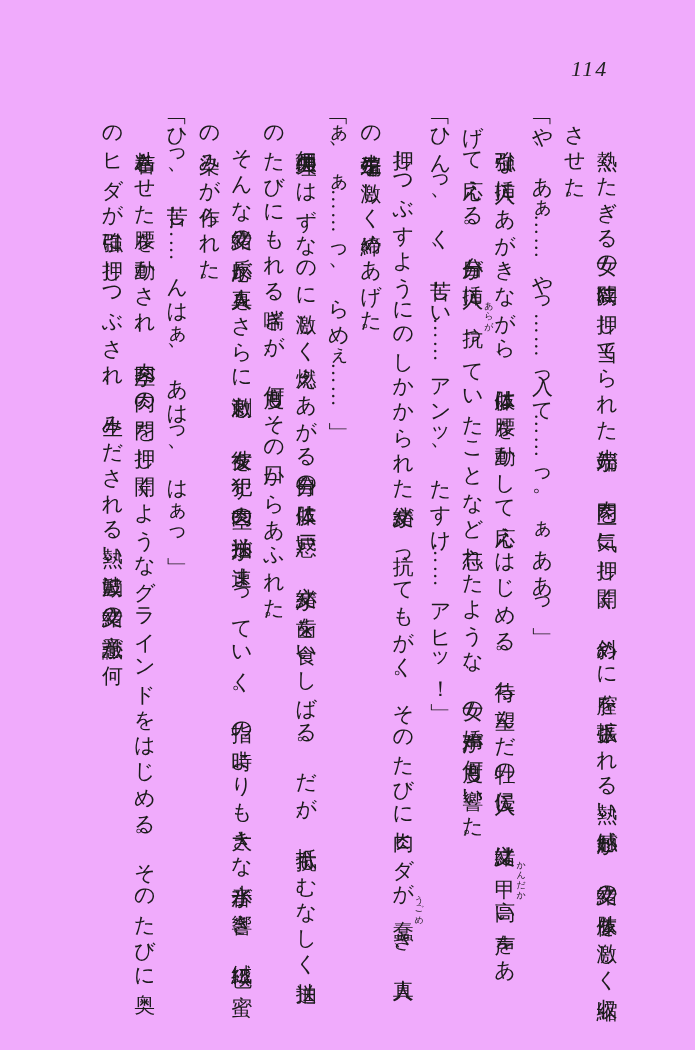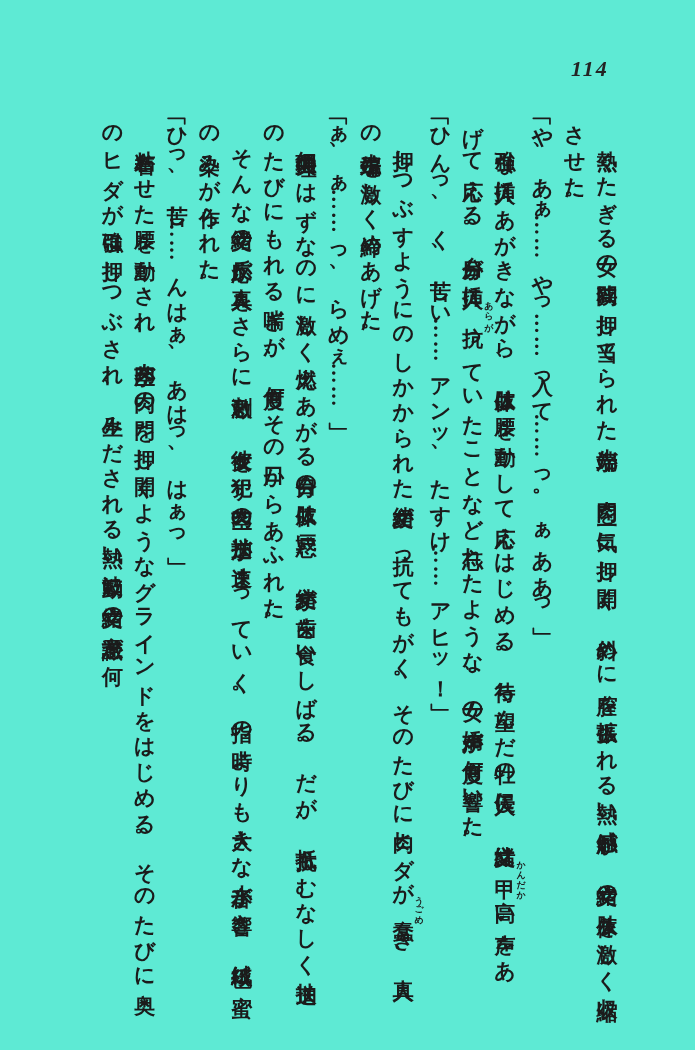--- a/index.html
+++ b/index.html
@@ -40,21 +40,21 @@
   ruby { ruby-position: over; }
   rt {
     font-size: 9px;
     letter-spacing: 0;
     font-family: "Liberation Serif", "DejaVu Serif", serif;
   }
 </style>
 </head>
 <body>
 
-<div class="page" style="background: #5eead4; color: rgb(27, 27, 27); font-weight: bold;">
+<div class="page" style="background: #f0abfc; color: rgb(27, 27, 27);">
   <div class="page-number">114</div>
   <div class="text-block">
       <p class="para indent">熱くたぎる女の狭間に押し当てられた先端が、肉門を一気に押し開く。斜めに膣を拡張される熱い感触が、文緒の肢体を激しく収縮させた。</p>
       <p class="para">「や、あぁ……やっ……入って……っ。ぁああっ」</p>
       <p class="para indent">強引な挿入にあがきながら、肢体は腰を動かして応えはじめる。待ち望んだ牡の侵入に、文緒は<ruby>甲高<rt>かんだか</rt></ruby>い声をあげて応える。自分が挿入に<ruby>抗<rt>あらが</rt></ruby>っていたことなど忘れたような、女の嬌声が何度も響いた。</p>
       <p class="para">「ひんっ、く、苦しい……アンッ、たすけ……アヒッ！」</p>
       <p class="para indent tight">押しつぶすようにのしかかられた文緒が、抗ってもがく。そのたびに肉ヒダが<ruby>蠢<rt>うごめ</rt></ruby>き、真人の生殖端子を激しく締めあげた。</p>
       <p class="para">「ぁ、ぁ……っ、らめぇ……」</p>
       <p class="para indent">無理矢理のはずなのに激しく燃えあがる自分の肢体に戸惑い、文緒が歯を食いしばる。だが、抵抗もむなしく抽送のたびにもれる喘ぎが、何度もその口からあふれた。</p>
       <p class="para indent">そんな文緒の反応が真人をさらに刺激し、彼女を犯す肉茎の抽送が速まっていく。指の時よりも大きな水音が響き、絨毯に蜜の染みが作られた。</p>

